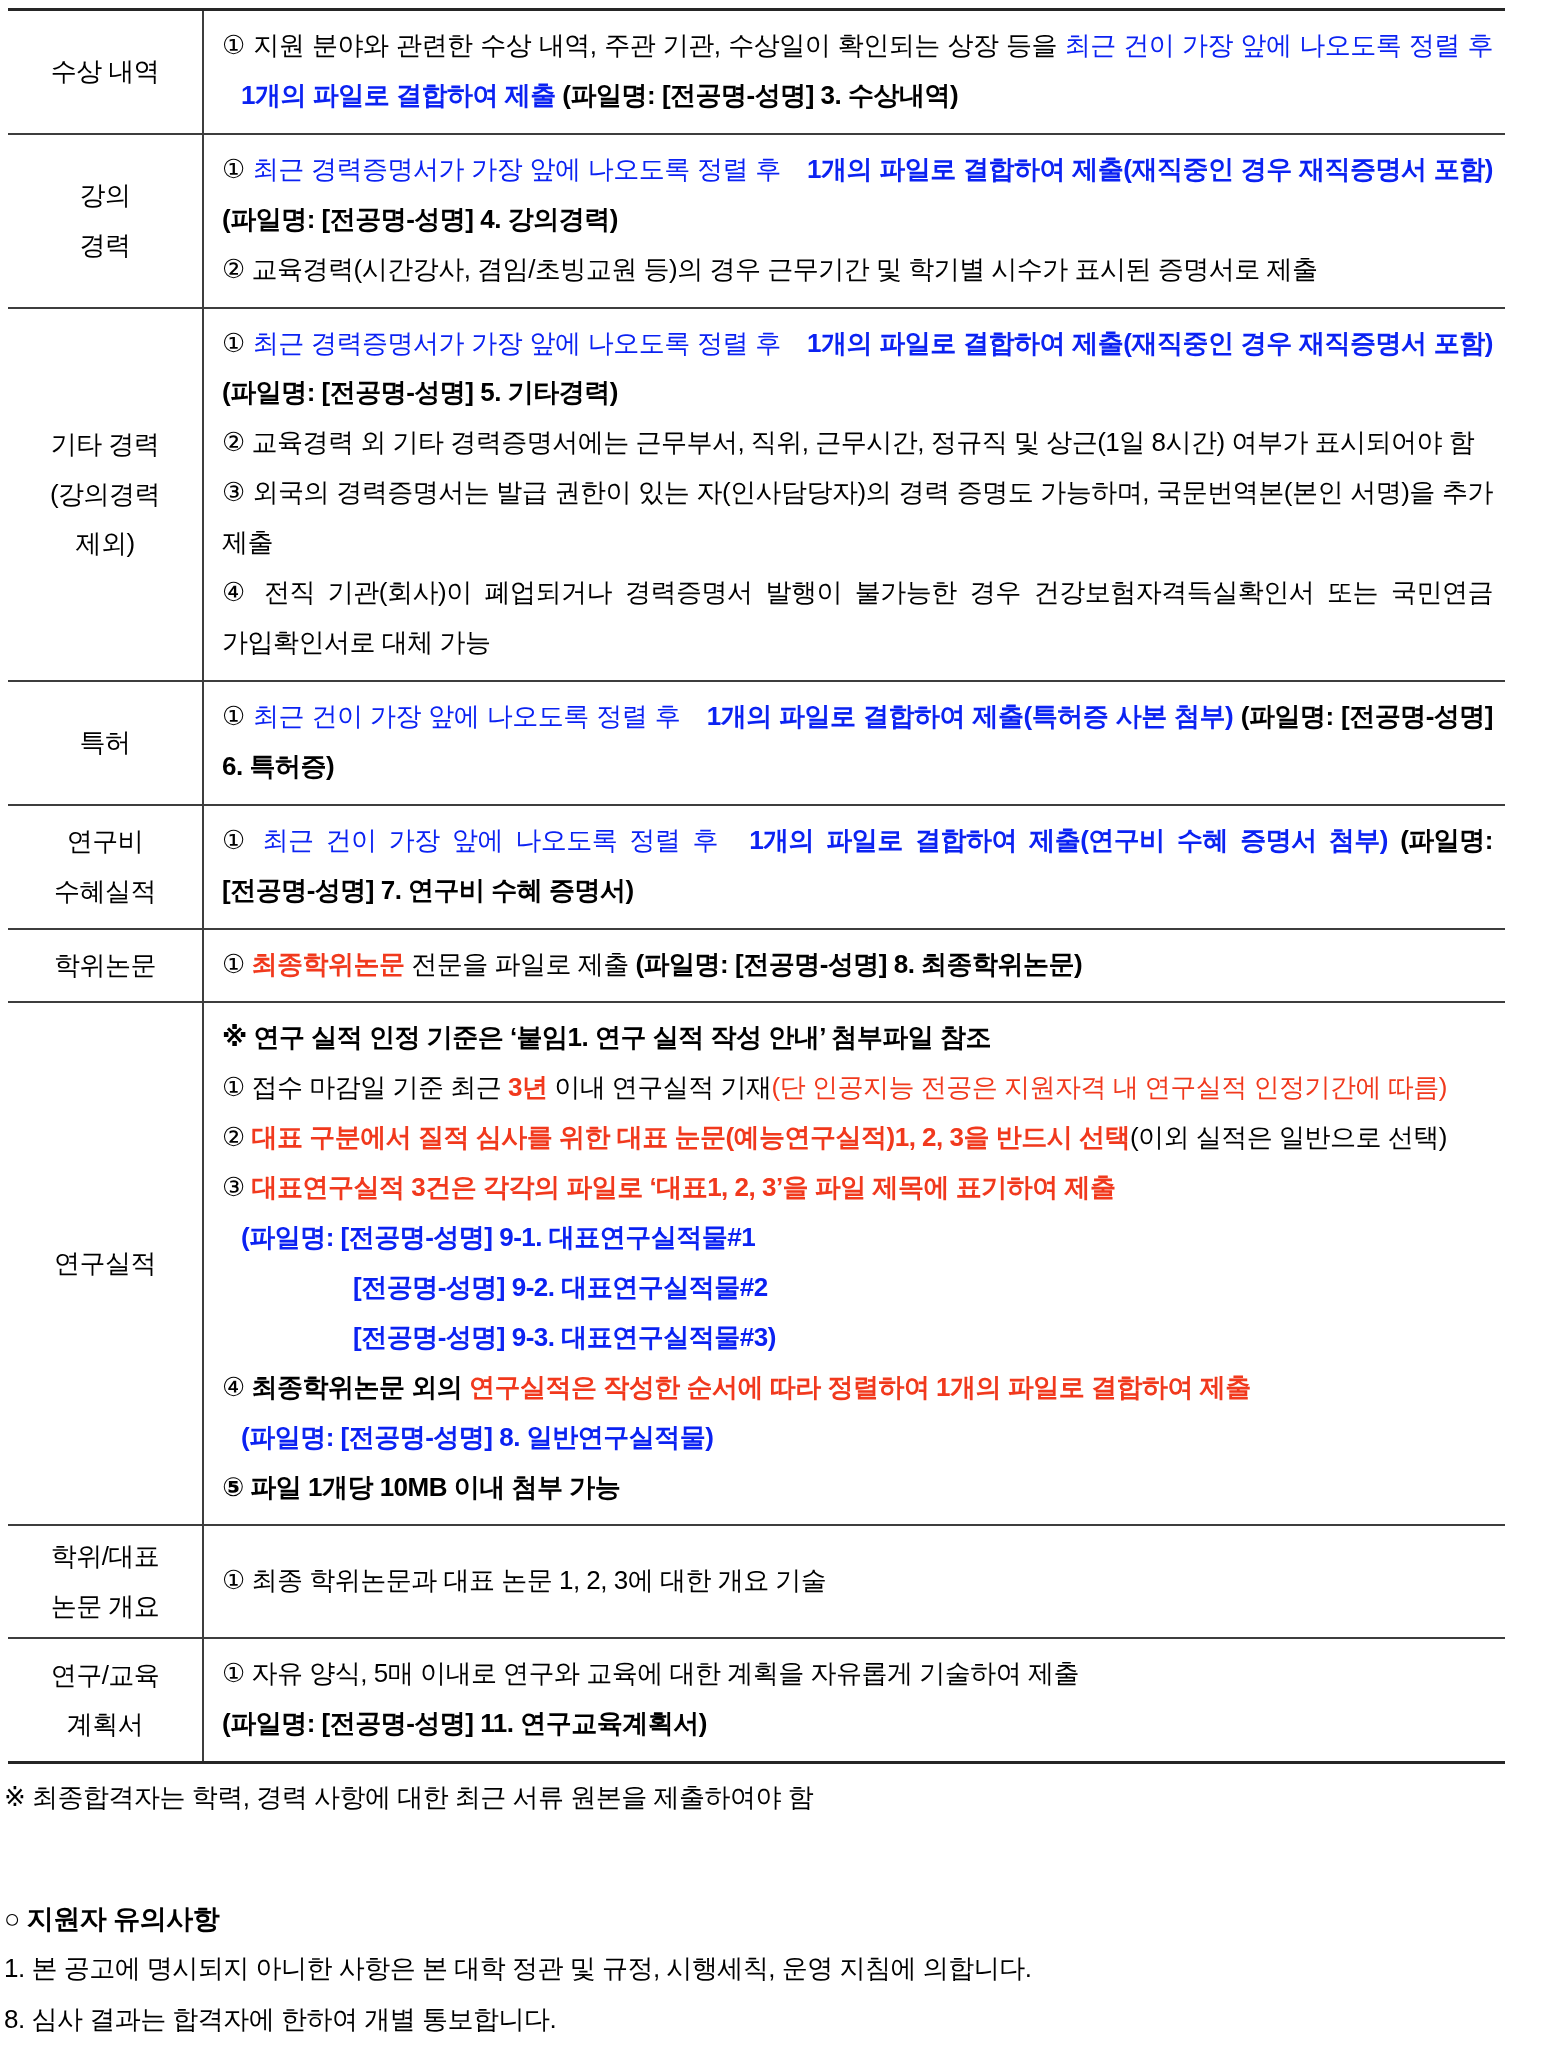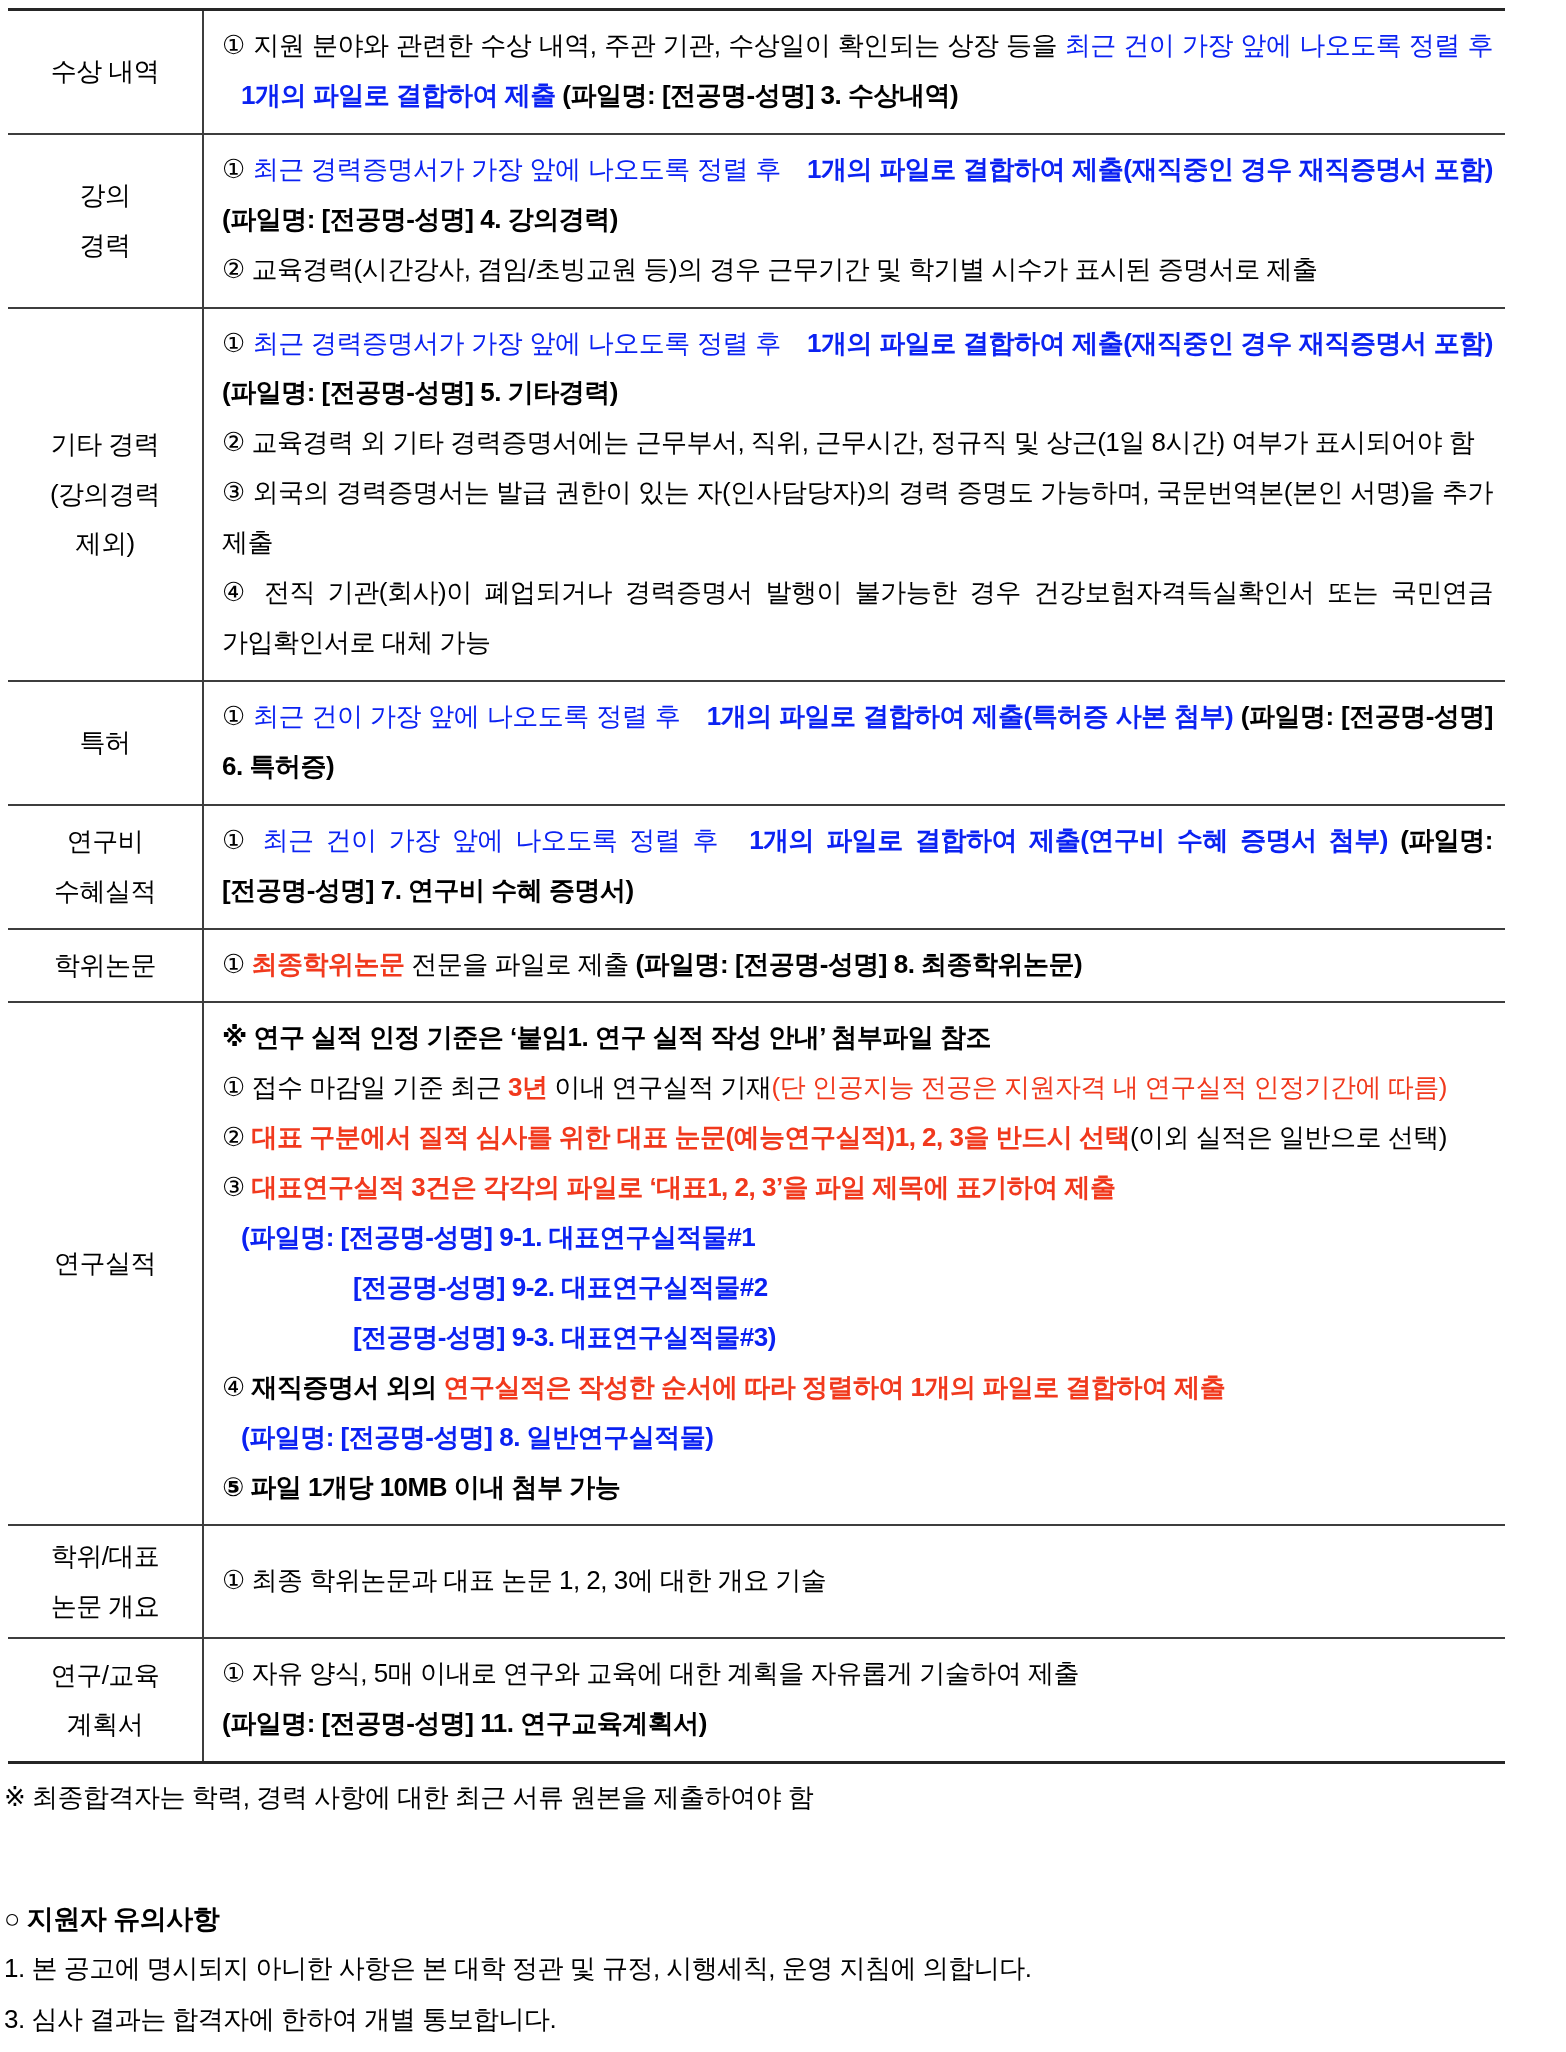--- a/index.html
+++ b/index.html
@@ -127,21 +127,21 @@
         <tr>
           <td class="label-cell">연구실적</td>
           <td class="content-cell">
             <div class="para"><span class="kb">※ 연구 실적 인정 기준은 ‘붙임1. 연구 실적 작성 안내’ 첨부파일 참조</span></div>
             <div class="para"><span class="k">① 접수 마감일 기준 최근 </span><span class="rb">3년</span><span class="k"> 이내 연구실적 기재</span><span class="r">(단 인공지능 전공은 지원자격 내 연구실적 인정기간에 따름)</span></div>
             <div class="para"><span class="k">② </span><span class="rb">대표 구분에서 질적 심사를 위한 대표 눈문(예능연구실적)1, 2, 3을 반드시 선택</span><span class="k">(이외 실적은 일반으로 선택)</span></div>
             <div class="para"><span class="k">③ </span><span class="rb">대표연구실적 3건은 각각의 파일로 ‘대표1, 2, 3’을 파일 제목에 표기하여 제출</span></div>
             <div class="para"><span class="bb">(파일명: [전공명-성명] 9-1. 대표연구실적물#1</span></div>
             <div class="para indent"><span class="bb">[전공명-성명] 9-2. 대표연구실적물#2</span></div>
             <div class="para indent"><span class="bb">[전공명-성명] 9-3. 대표연구실적물#3)</span></div>
-            <div class="para"><span class="k">④ </span><span class="kb">재직증명서 외의 </span><span class="rb">연구실적은 작성한 순서에 따라 정렬하여 1개의 파일로 결합하여 제출</span></div>
+            <div class="para"><span class="k">④ </span><span class="kb">최종학위논문 외의 </span><span class="rb">연구실적은 작성한 순서에 따라 정렬하여 1개의 파일로 결합하여 제출</span></div>
             <div class="para"><span class="bb">(파일명: [전공명-성명] 8. 일반연구실적물)</span></div>
             <div class="para"><span class="kb">⑤ 파일 1개당 10MB 이내 첨부 가능</span></div>
           </td>
         </tr>
         <tr>
           <td class="label-cell">학위/대표
 논문 개요</td>
           <td class="content-cell">
             <div class="para"><span class="k">① 최종 학위논문과 대표 논문 1, 2, 3에 대한 개요 기술</span></div>
           </td>
@@ -155,17 +155,17 @@
           </td>
         </tr>
       </tbody>
   </table>
 
   <div class="footnote">※ 최종합격자는 학력, 경력 사항에 대한 최근 서류 원본을 제출하여야 함</div>
 
   <div class="notice">
     <div class="notice-heading">○ 지원자 유의사항</div>
     <div class="notice-item">1. 본 공고에 명시되지 아니한 사항은 본 대학 정관 및 규정, 시행세칙, 운영 지침에 의합니다.</div>
-    <div class="notice-item">3. 심사 결과는 합격자에 한하여 개별 통보합니다.</div>
+    <div class="notice-item">8. 심사 결과는 합격자에 한하여 개별 통보합니다.</div>
 
   </div>
 
 </div>
 
 </body></html>

